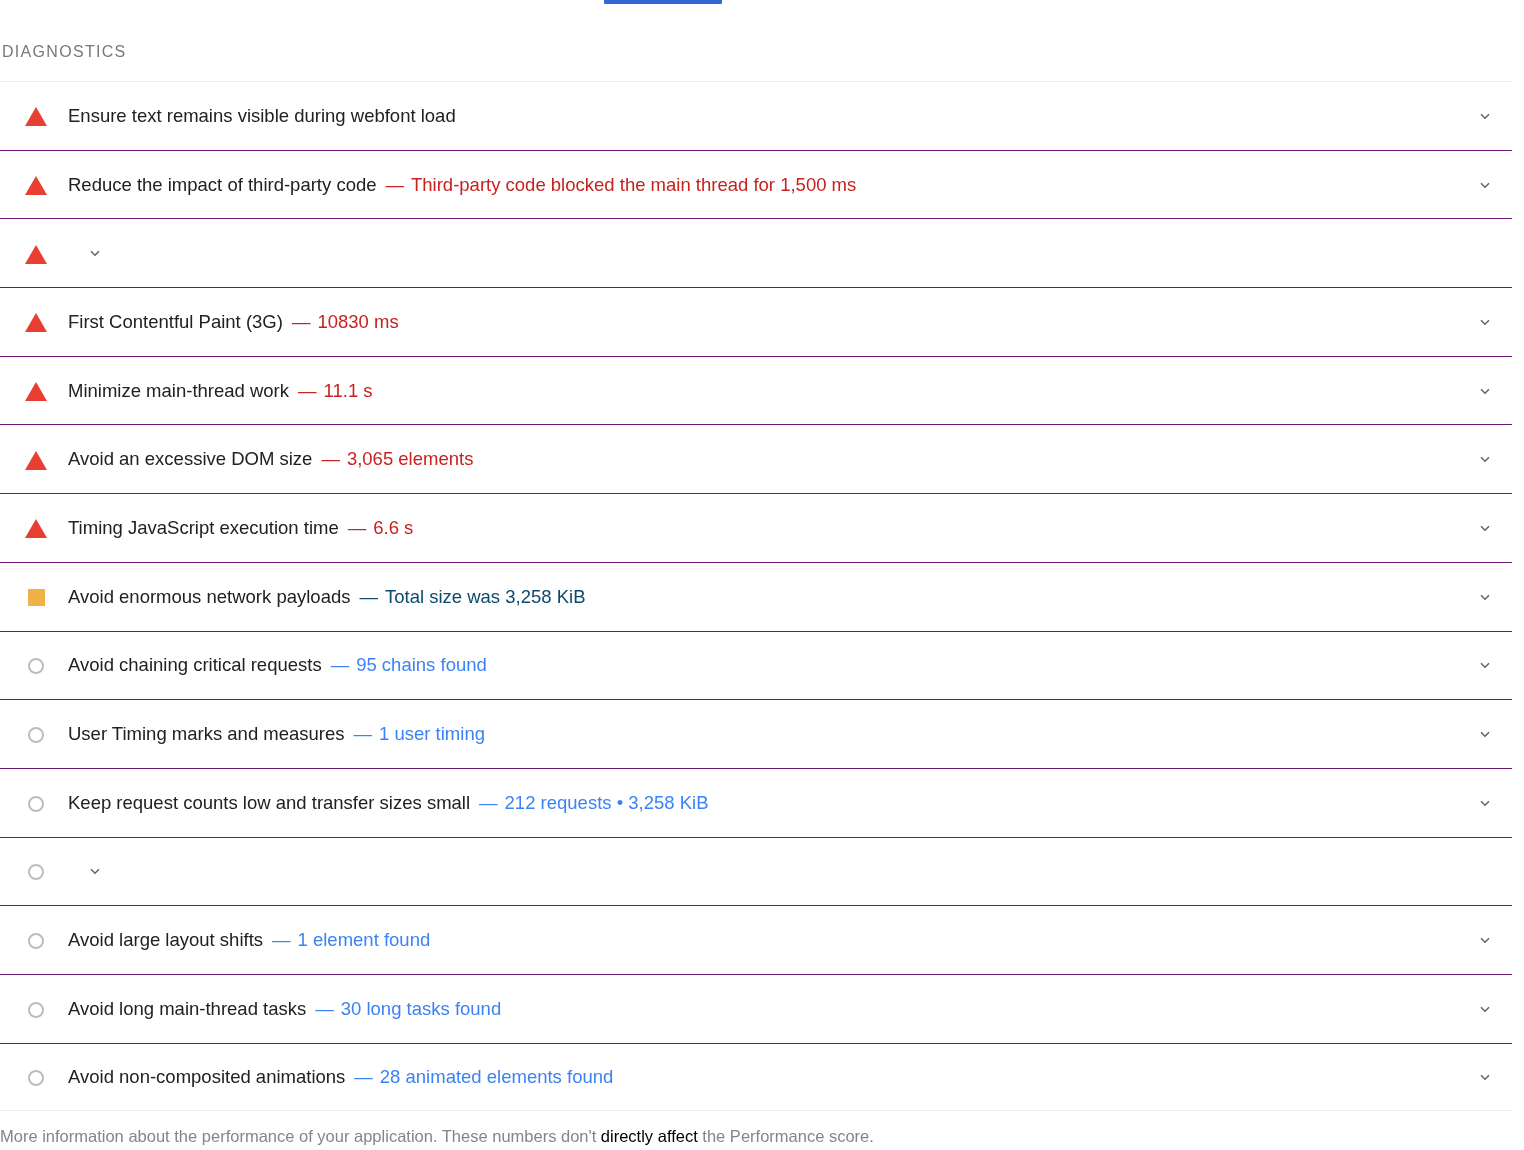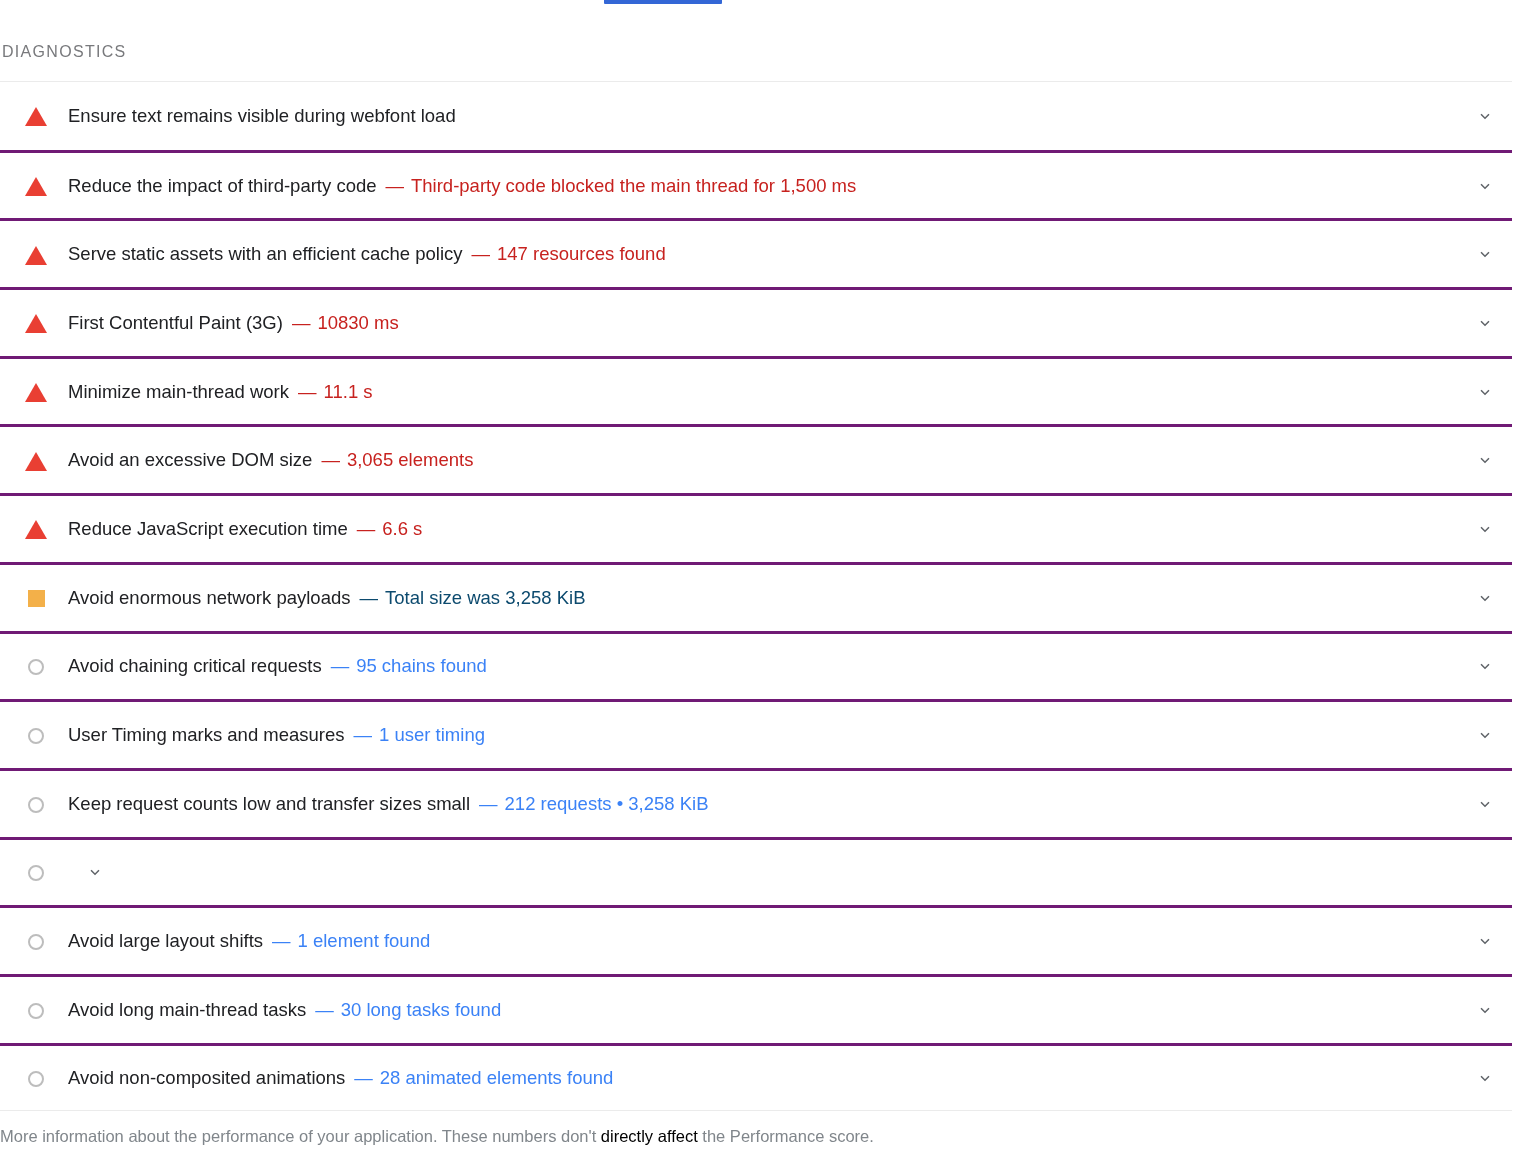--- a/index.html
+++ b/index.html
@@ -60,21 +60,21 @@
     width: 1524px;
     border-radius: 8px;
   }
 
   .audit-row {
     position: relative;
     box-sizing: border-box;
     height: 68.7px;
     margin-left: 0;
     margin-right: 12px;
-    border-top: 3px solid #701a75;
+    border-top: 1px solid #701a75;
     display: flex;
     align-items: center;
     background: #ffffff;
   }
   .audit-row:first-child {
     border-top: 1px solid #ebebeb;
   }
   .audit-row:last-child {
     border-bottom: 1px solid #ebebeb;
     align-items: center;
@@ -208,21 +208,20 @@
             <svg width="18" height="18" viewBox="0 0 24 24" aria-hidden="true">
               <path d="M7.4 9.0 L12 13.6 L16.6 9.0 L18 10.4 L12 16.4 L6 10.4 Z" fill="#5f6368"></path>
             </svg>
           </span>
         </div>
       </div>
       <div class="audit-row sev-fail">
         <div class="audit-icon-slot">
           <div class="icon-triangle"></div>
         </div>
-        <div class="audit-text"><span class="audit-title">Serve static assets with an efficient cache policy</span><span class="audit-value"><span class="dash">—</span><span>147 resources found</span></span></div>
         <div class="chevron-slot">
           <span>
             <svg width="18" height="18" viewBox="0 0 24 24" aria-hidden="true">
               <path d="M7.4 9.0 L12 13.6 L16.6 9.0 L18 10.4 L12 16.4 L6 10.4 Z" fill="#5f6368"></path>
             </svg>
           </span>
         </div>
       </div>
       <div class="audit-row sev-fail">
         <div class="audit-icon-slot">
@@ -260,21 +259,21 @@
             <svg width="18" height="18" viewBox="0 0 24 24" aria-hidden="true">
               <path d="M7.4 9.0 L12 13.6 L16.6 9.0 L18 10.4 L12 16.4 L6 10.4 Z" fill="#5f6368"></path>
             </svg>
           </span>
         </div>
       </div>
       <div class="audit-row sev-fail">
         <div class="audit-icon-slot">
           <div class="icon-triangle"></div>
         </div>
-        <div class="audit-text"><span class="audit-title">Reduce JavaScript execution time</span><span class="audit-value"><span class="dash">—</span><span>6.6 s</span></span></div>
+        <div class="audit-text"><span class="audit-title">Timing JavaScript execution time</span><span class="audit-value"><span class="dash">—</span><span>6.6 s</span></span></div>
         <div class="chevron-slot">
           <span>
             <svg width="18" height="18" viewBox="0 0 24 24" aria-hidden="true">
               <path d="M7.4 9.0 L12 13.6 L16.6 9.0 L18 10.4 L12 16.4 L6 10.4 Z" fill="#5f6368"></path>
             </svg>
           </span>
         </div>
       </div>
       <div class="audit-row sev-average">
         <div class="audit-icon-slot">

